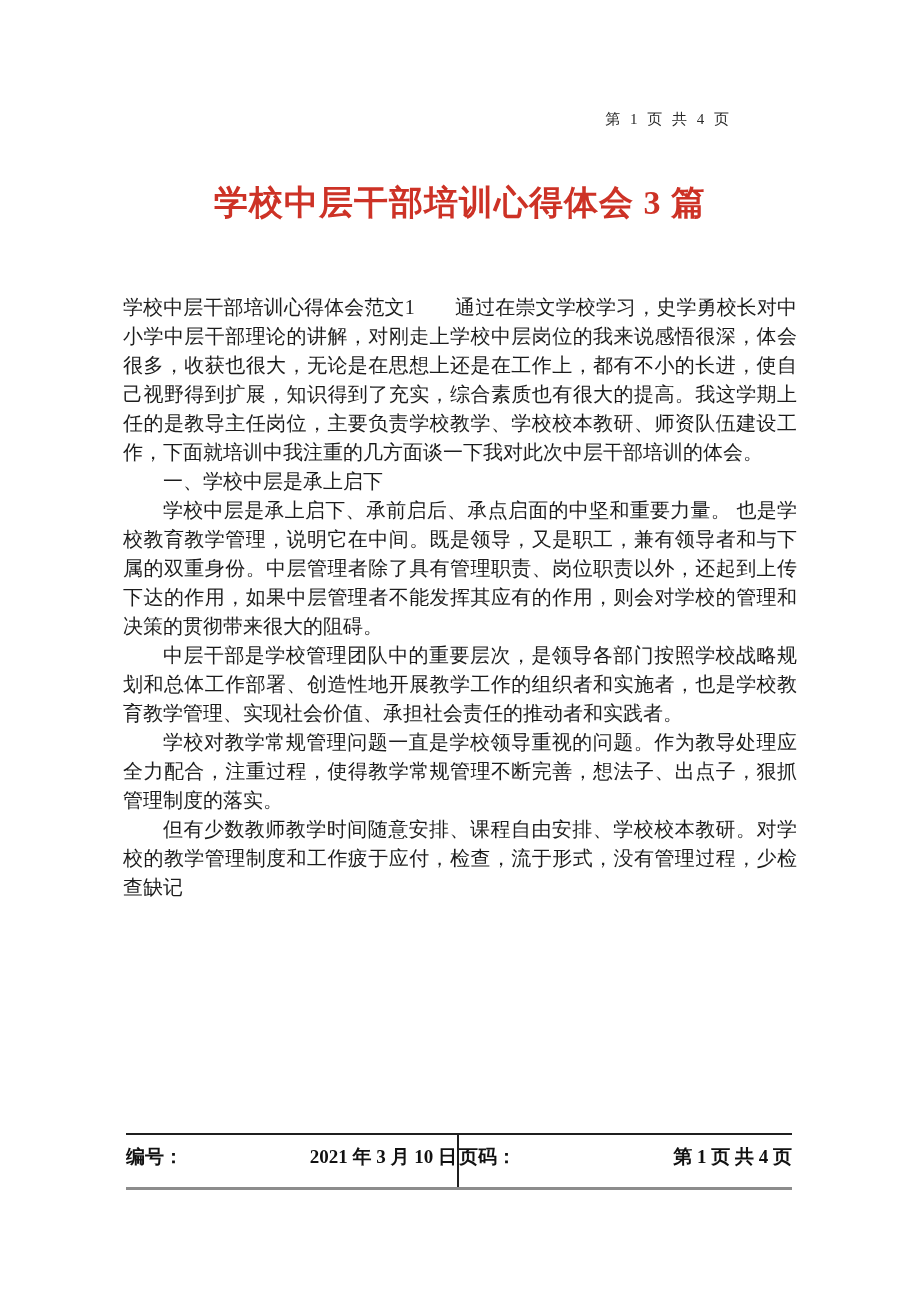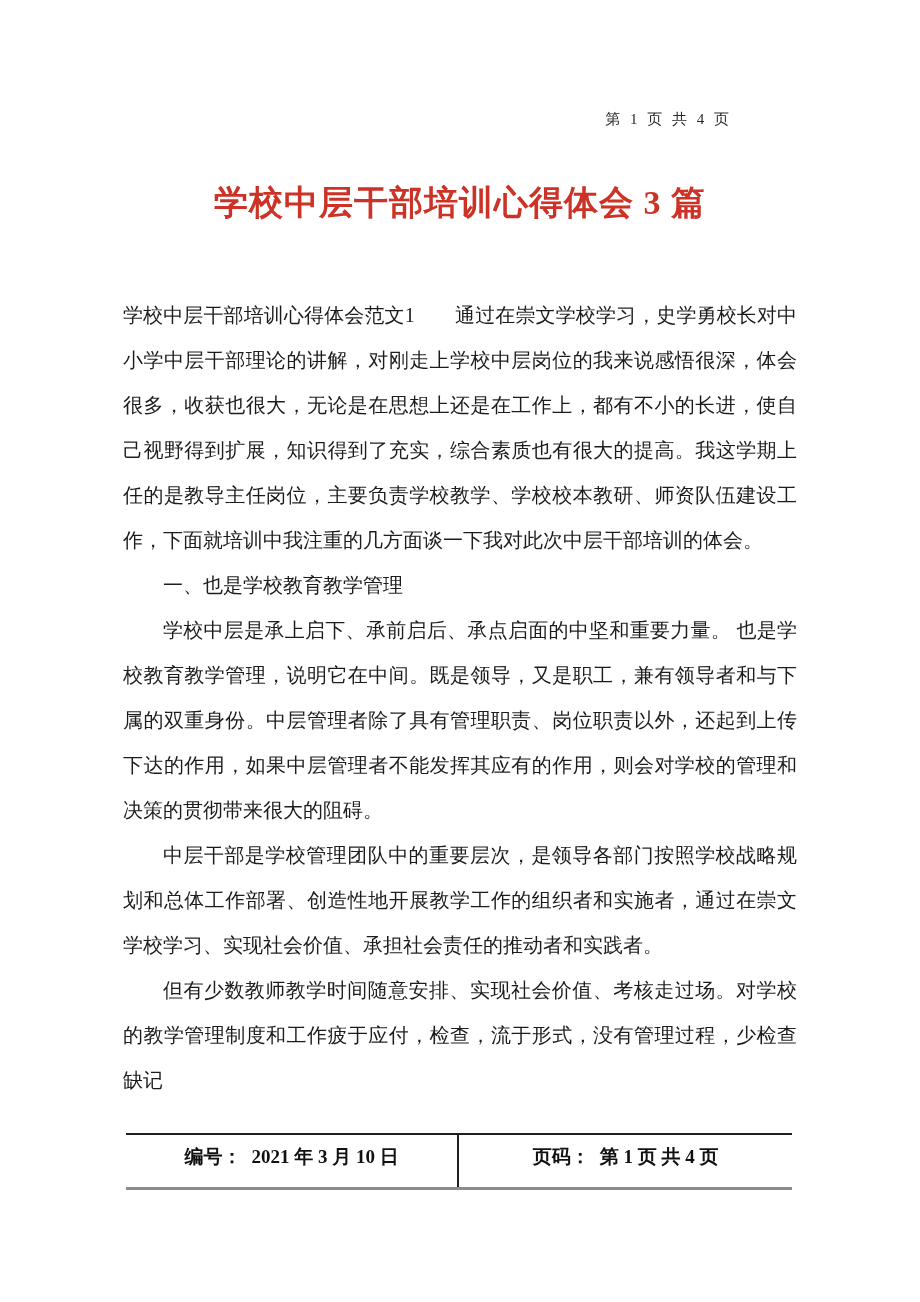--- a/index.html
+++ b/index.html
@@ -54,21 +54,21 @@
     letter-spacing: 1px;
   }
 
   
   .body-text {
     position: absolute;
     top: 293px;
     left: 123px;
     width: 674px;
     font-size: 20px;
-    line-height: 45px;
+    line-height: 29px;
     text-align: justify;
     text-justify: inter-ideograph;
     color: #1c1c1c;
   }
   .body-text p { margin: 0; }
   .body-text p.indent { text-indent: 2em; }
 
   
   .footer-table {
     position: absolute;
@@ -76,21 +76,21 @@
     left: 126px;
     width: 666px;
     height: 57px;
     border-top: 2px solid #1f1f1f;
     border-bottom: 3px solid #8c8c8c;
     display: flex;
   }
   .footer-cell {
     flex: 1 1 50%;
     display: flex;
-    justify-content: center;
+    justify-content: space-between;
     align-items: flex-start;
     padding-top: 9px;
     font-weight: bold;
     font-size: 19px;
     color: #111111;
     white-space: nowrap;
   }
   .footer-cell.left { border-right: 2px solid #1f1f1f; }
   .footer-label { margin-right: 10px; }
 </style>
@@ -100,24 +100,25 @@
 <div class="page">
 
   <div class="header">
     <span class="header-page">第 1 页 共 4 页</span>
   </div>
 
   <div class="doc-title" style="color: rgb(205, 50, 38);">学校中层干部培训心得体会 3 篇</div>
 
   <div class="body-text">
     <p>学校中层干部培训心得体会范文1　　通过在崇文学校学习，史学勇校长对中小学中层干部理论的讲解，对刚走上学校中层岗位的我来说感悟很深，体会很多，收获也很大，无论是在思想上还是在工作上，都有不小的长进，使自己视野得到扩展，知识得到了充实，综合素质也有很大的提高。我这学期上任的是教导主任岗位，主要负责学校教学、学校校本教研、师资队伍建设工作，下面就培训中我注重的几方面谈一下我对此次中层干部培训的体会。</p>
-    <p class="indent">一、也是学校教育教学管理</p>
+    <p class="indent">一、学校中层是承上启下</p>
     <p class="indent">学校中层是承上启下、承前启后、承点启面的中坚和重要力量。 也是学校教育教学管理，说明它在中间。既是领导，又是职工，兼有领导者和与下属的双重身份。中层管理者除了具有管理职责、岗位职责以外，还起到上传下达的作用，如果中层管理者不能发挥其应有的作用，则会对学校的管理和决策的贯彻带来很大的阻碍。</p>
-    <p class="indent">中层干部是学校管理团队中的重要层次，是领导各部门按照学校战略规划和总体工作部署、创造性地开展教学工作的组织者和实施者，通过在崇文学校学习、实现社会价值、承担社会责任的推动者和实践者。</p>
-    <p class="indent">但有少数教师教学时间随意安排、实现社会价值、考核走过场。对学校的教学管理制度和工作疲于应付，检查，流于形式，没有管理过程，少检查缺记</p>
+    <p class="indent">中层干部是学校管理团队中的重要层次，是领导各部门按照学校战略规划和总体工作部署、创造性地开展教学工作的组织者和实施者，也是学校教育教学管理、实现社会价值、承担社会责任的推动者和实践者。</p>
+    <p class="indent">学校对教学常规管理问题一直是学校领导重视的问题。作为教导处理应全力配合，注重过程，使得教学常规管理不断完善，想法子、出点子，狠抓管理制度的落实。</p>
+    <p class="indent">但有少数教师教学时间随意安排、课程自由安排、学校校本教研。对学校的教学管理制度和工作疲于应付，检查，流于形式，没有管理过程，少检查缺记</p>
   </div>
 
   <div class="footer-table" style="border-bottom-color: rgb(140, 140, 140);">
     <div class="footer-cell left">
       <span class="footer-label">编号：</span>
       <span>2021 年 3 月 10 日</span>
     </div>
     <div class="footer-cell">
       <span class="footer-label">页码：</span>
       <span>第 1 页  共 4 页</span>

